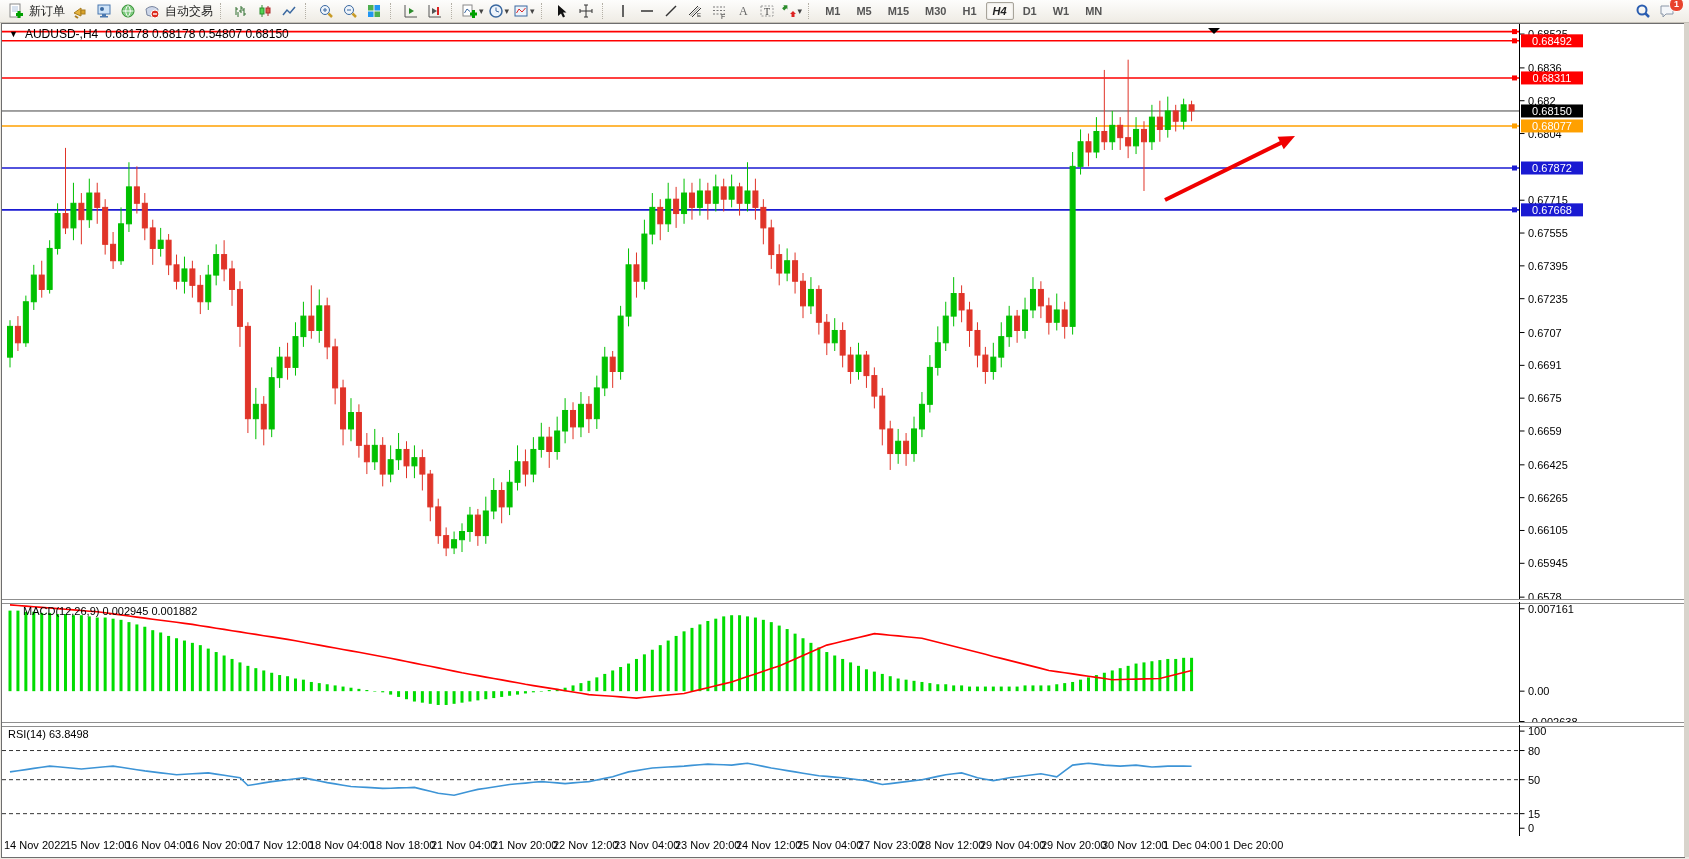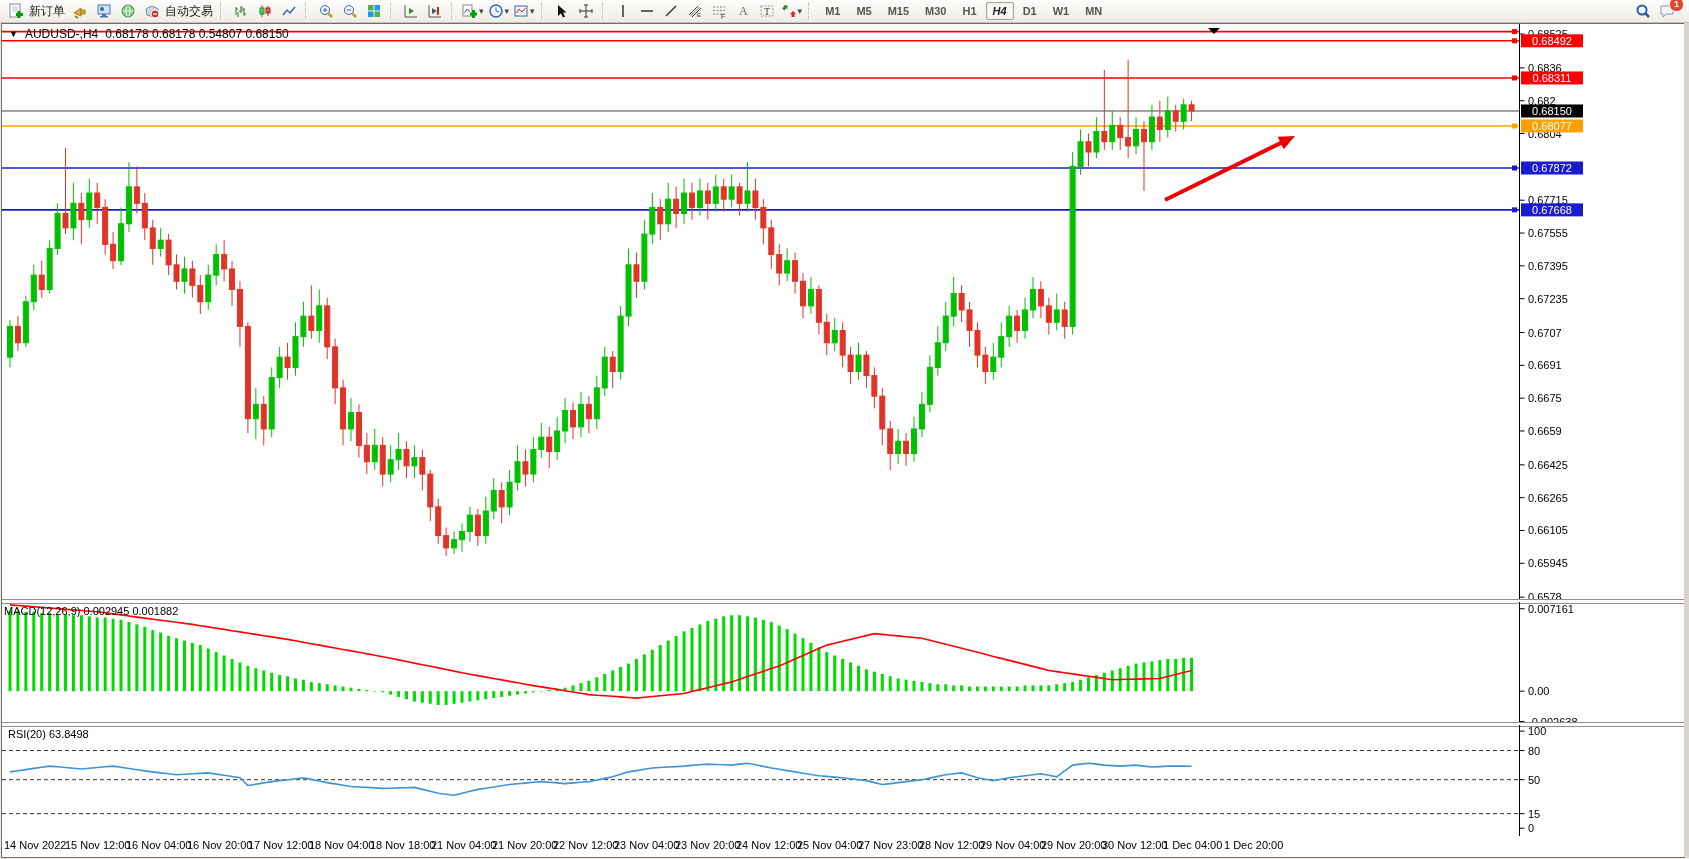--- a/index.html
+++ b/index.html
@@ -14,21 +14,21 @@
 .spacer{flex:1;}
 .badge{position:absolute;top:-4px;right:-5px;background:#e8432d;color:#fff;border-radius:7px;font-size:9px;min-width:13px;height:13px;line-height:13px;text-align:center;font-weight:bold;border:1px solid #fff;}
 .chart-window{position:absolute;top:23px;left:1px;width:1682px;height:833px;background:#ffffff;border:1px solid #6e6e6e;}
 .chart-title{position:absolute;top:3px;left:7px;font-size:12px;color:#000;display:flex;gap:7px;align-items:center;z-index:5;}
 .title-caret{font-size:9px;color:#000;}
 .pane-svg{position:absolute;left:0;display:block;}
 .pane-div{position:absolute;left:0;width:100%;height:1px;background:#8f8f8f;border-bottom:2px solid #fff;box-shadow:0 3px 0 #8f8f8f inset;}
 .div1{top:575px;border-top:1px solid #8f8f8f;height:3px;background:#fff;border-bottom:1px solid #8f8f8f;box-shadow:none;}
 .div2{top:698px;border-top:1px solid #8f8f8f;height:3px;background:#fff;border-bottom:1px solid #8f8f8f;box-shadow:none;}
 .ind-label{position:absolute;font-size:11px;color:#000;z-index:4;white-space:nowrap;}
-.macd-label{top:581px;left:2px;text-align:center;}
+.macd-label{top:581px;left:21px;text-align:center;}
 .rsi-label{top:704px;left:6px;}
 .edge-strip{position:absolute;top:23px;right:0;width:5px;height:834px;background:#d8d4cc;}
 </style>
 </head>
 <body>
 
 <div class="app">
 
   <div class="toolbar">
     <span class="tbtn">
@@ -772,21 +772,21 @@
         <polyline points="8,2.9 15.93,3.5 23.86,4.1 31.79,4.8 39.72,5.4 47.65,6.0 55.58,6.6 63.51,7.3 71.44,7.9 79.37,8.5 87.3,9.2 95.22999999999999,9.8 103.16,10.8 111.09,11.9 119.02,12.9 126.94999999999999,14.0 134.88,15.1 142.81,16.1 150.74,17.2 158.67,18.2 166.6,19.3 174.53,20.3 182.45999999999998,21.4 190.39,22.4 198.32,23.7 206.25,24.9 214.18,26.2 222.10999999999999,27.4 230.04,28.7 237.97,29.9 245.89999999999998,31.2 253.82999999999998,32.4 261.76,33.7 269.69,34.9 277.62,36.1 285.55,37.4 293.48,38.8 301.40999999999997,40.3 309.34,41.7 317.27,43.1 325.2,44.6 333.13,46.0 341.06,47.5 348.99,48.9 356.91999999999996,50.3 364.84999999999997,51.8 372.78,53.2 380.71,54.7 388.64,56.3 396.57,57.9 404.5,59.5 412.43,61.1 420.36,62.7 428.28999999999996,64.3 436.21999999999997,65.9 444.15,67.5 452.08,69.1 460.01,70.8 467.94,72.2 475.87,73.6 483.79999999999995,75.1 491.72999999999996,76.5 499.65999999999997,77.9 507.59,79.4 515.52,80.8 523.4499999999999,82.3 531.38,83.6 539.31,84.9 547.24,86.1 555.17,87.4 563.1,88.7 571.03,90.0 578.96,91.3 586.89,92.6 594.8199999999999,93.2 602.75,93.8 610.68,94.3 618.61,94.9 626.54,95.5 634.47,96.1 642.4,95.3 650.3299999999999,94.5 658.26,93.8 666.1899999999999,93.0 674.12,92.2 682.05,91.5 689.98,89.5 697.91,87.6 705.8399999999999,85.7 713.77,83.8 721.6999999999999,81.9 729.63,80.0 737.56,77.3 745.49,74.6 753.42,71.9 761.35,69.2 769.28,66.5 777.2099999999999,63.9 785.14,60.4 793.0699999999999,57.0 801,53.5 808.93,50.0 816.86,46.6 824.79,43.1 832.72,41.2 840.65,39.3 848.5799999999999,37.4 856.51,35.5 864.4399999999999,33.6 872.37,31.6 880.3,32.4 888.23,33.2 896.16,33.9 904.0899999999999,34.7 912.02,35.5 919.9499999999999,36.2 927.88,38.3 935.81,40.3 943.74,42.3 951.67,44.3 959.5999999999999,46.3 967.53,48.3 975.4599999999999,50.3 983.39,52.3 991.3199999999999,54.4 999.25,56.4 1007.18,58.4 1015.11,60.4 1023.04,62.4 1030.9699999999998,64.4 1038.8999999999999,66.4 1046.83,68.5 1054.76,69.6 1062.69,70.8 1070.62,71.9 1078.55,73.1 1086.48,74.2 1094.4099999999999,75.4 1102.34,76.5 1110.27,77.7 1118.2,77.5 1126.1299999999999,77.3 1134.06,77.1 1141.99,76.9 1149.92,76.7 1157.85,76.5 1165.78,74.5 1173.71,72.5 1181.6399999999999,70.5 1189.57,68.5" fill="none" stroke="#ff0000" stroke-width="1.6"></polyline>
         <line x1="1517.5" y1="0" x2="1517.5" y2="120" stroke="#000"></line>
         <line x1="1517.5" y1="6.77660594439118" x2="1522.5" y2="6.77660594439118" stroke="#000"></line>
         <text x="1526" y="10.77660594439118" fill="#000" font-family="&quot;Liberation Sans&quot;,sans-serif" font-size="11px">0.007161</text>
         <line x1="1517.5" y1="89.16586768935763" x2="1522.5" y2="89.16586768935763" stroke="#000"></line>
         <text x="1526" y="93.16586768935763" fill="#000" font-family="&quot;Liberation Sans&quot;,sans-serif" font-size="11px">0.00</text>
         <line x1="1517.5" y1="119.51677852348993" x2="1522.5" y2="119.51677852348993" stroke="#000"></line>
         <text x="1526" y="123.51677852348993" fill="#000" font-family="&quot;Liberation Sans&quot;,sans-serif" font-size="11px">-0.002638</text>
       </svg>
     <div class="pane-div div2"></div>
-    <div class="ind-label rsi-label">RSI(20) 63.8498</div>
+    <div class="ind-label rsi-label">RSI(14) 63.8498</div>
     <svg id="rsi-svg" class="pane-svg" style="top:701px;" width="1680" height="111">
         <line x1="0" y1="25.54068241469816" x2="1517" y2="25.54068241469816" stroke="#333" stroke-dasharray="4 3" stroke-width="1"></line>
         <line x1="0" y1="54.674540682414694" x2="1517" y2="54.674540682414694" stroke="#333" stroke-dasharray="4 3" stroke-width="1"></line>
         <line x1="0" y1="88.66404199475066" x2="1517" y2="88.66404199475066" stroke="#333" stroke-dasharray="4 3" stroke-width="1"></line>
         <polyline points="8,46.9 15.93,45.7 23.86,44.6 31.79,43.4 39.72,42.2 47.65,41.1 55.58,41.8 63.51,42.5 71.44,43.3 79.37,44.0 87.3,43.3 95.22999999999999,42.5 103.16,41.8 111.09,41.1 119.02,42.3 126.94999999999999,43.5 134.88,44.7 142.81,45.9 150.74,46.9 158.67,47.9 166.6,48.8 174.53,49.8 182.45999999999998,49.3 190.39,48.8 198.32,48.4 206.25,47.9 214.18,49.1 222.10999999999999,50.3 230.04,51.5 237.97,52.7 245.89999999999998,60.5 253.82999999999998,59.2 261.76,57.9 269.69,56.6 277.62,55.6 285.55,54.7 293.48,53.7 301.40999999999997,52.7 309.34,54.4 317.27,56.0 325.2,57.6 333.13,58.9 341.06,60.2 348.99,61.5 356.91999999999996,62.0 364.84999999999997,62.4 372.78,62.9 380.71,63.4 388.64,63.2 396.57,62.9 404.5,62.7 412.43,62.4 420.36,64.4 428.28999999999996,66.3 436.21999999999997,68.3 444.15,69.2 452.08,70.2 460.01,68.3 467.94,66.3 475.87,64.4 483.79999999999995,63.2 491.72999999999996,62.0 499.65999999999997,60.7 507.59,59.5 515.52,58.8 523.4499999999999,58.1 531.38,57.3 539.31,56.6 547.24,57.3 555.17,57.9 563.1,58.6 571.03,57.9 578.96,57.3 586.89,56.6 594.8199999999999,55.0 602.75,53.4 610.68,51.8 618.61,49.3 626.54,46.9 634.47,45.6 642.4,44.3 650.3299999999999,43.0 658.26,42.5 666.1899999999999,42.0 674.12,41.6 682.05,41.1 689.98,40.4 697.91,39.8 705.8399999999999,39.1 713.77,39.5 721.6999999999999,39.8 729.63,40.1 737.56,39.1 745.49,38.2 753.42,39.8 761.35,41.4 769.28,43.0 777.2099999999999,44.3 785.14,45.6 793.0699999999999,46.9 801,48.2 808.93,49.5 816.86,50.8 824.79,51.4 832.72,52.1 840.65,52.7 848.5799999999999,53.7 856.51,54.7 864.4399999999999,55.6 872.37,57.6 880.3,59.5 888.23,58.6 896.16,57.6 904.0899999999999,56.6 912.02,55.6 919.9499999999999,54.7 927.88,53.1 935.81,51.4 943.74,49.8 951.67,48.8 959.5999999999999,47.9 967.53,50.3 975.4599999999999,52.7 983.39,54.2 991.3199999999999,55.6 999.25,54.2 1007.18,52.7 1015.11,51.8 1023.04,50.8 1030.9699999999998,49.8 1038.8999999999999,48.8 1046.83,50.3 1054.76,51.8 1062.69,45.9 1070.62,40.1 1078.55,39.1 1086.48,38.2 1094.4099999999999,39.1 1102.34,40.1 1110.27,40.6 1118.2,41.1 1126.1299999999999,40.6 1134.06,40.1 1141.99,41.1 1149.92,42.0 1157.85,41.6 1165.78,41.1 1173.71,41.1 1181.6399999999999,41.1 1189.57,41.2" fill="none" stroke="#3d94d6" stroke-width="1.6"></polyline>
         <line x1="1517.5" y1="0" x2="1517.5" y2="111" stroke="#000"></line>
         <line x1="1517.5" y1="6.1181102362204705" x2="1522.5" y2="6.1181102362204705" stroke="#000"></line>
         <text x="1526" y="10.11811023622047" fill="#000" font-family="&quot;Liberation Sans&quot;,sans-serif" font-size="11px">100</text>
         <line x1="1517.5" y1="25.54068241469816" x2="1522.5" y2="25.54068241469816" stroke="#000"></line>
         <text x="1526" y="29.54068241469816" fill="#000" font-family="&quot;Liberation Sans&quot;,sans-serif" font-size="11px">80</text>

